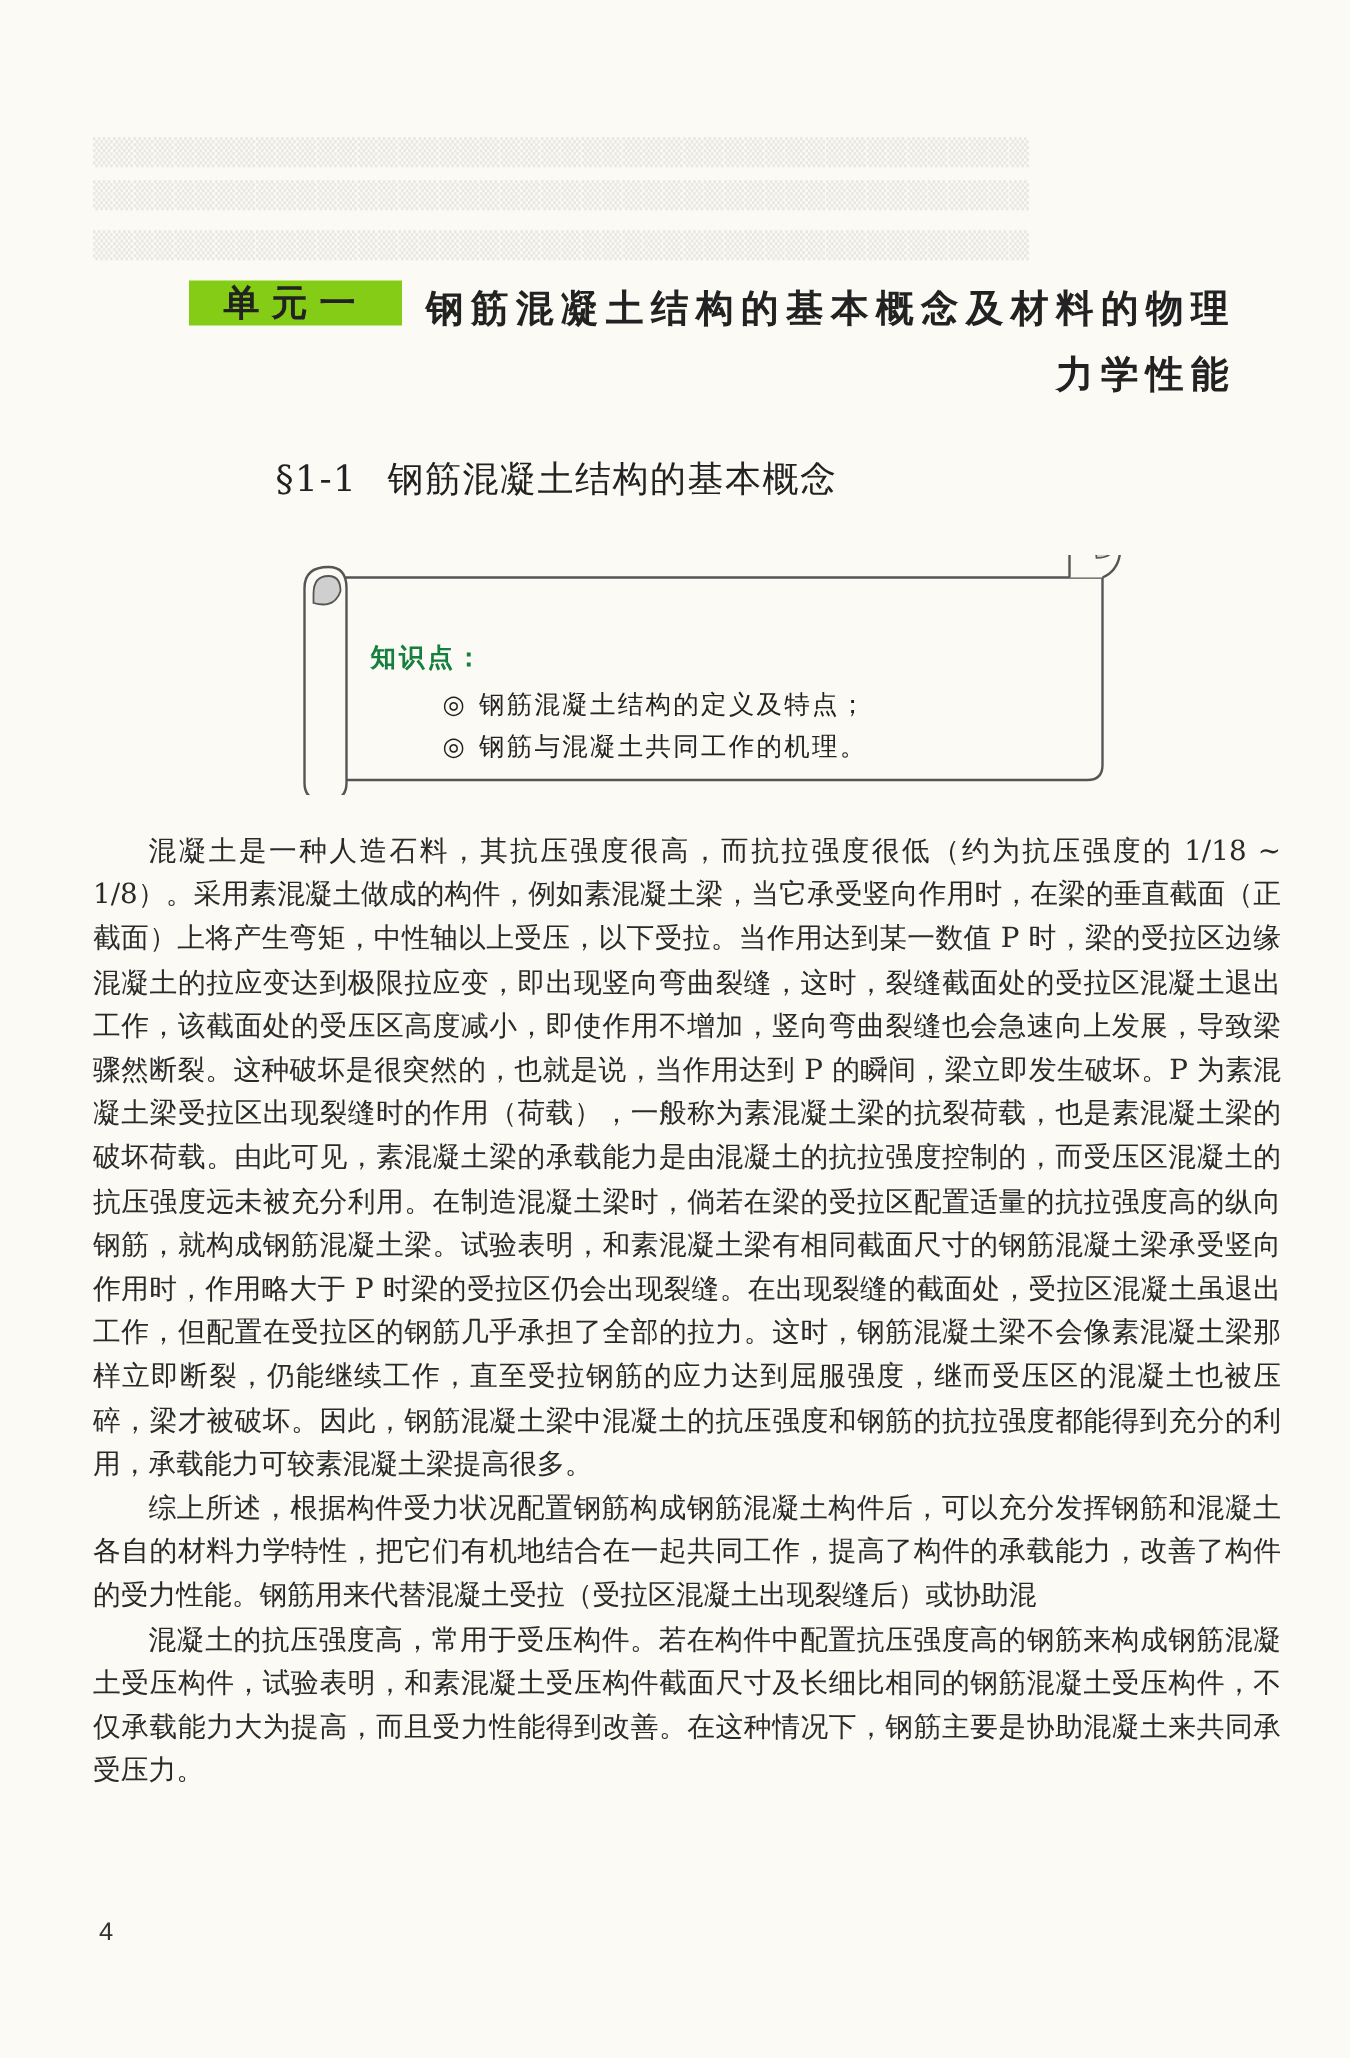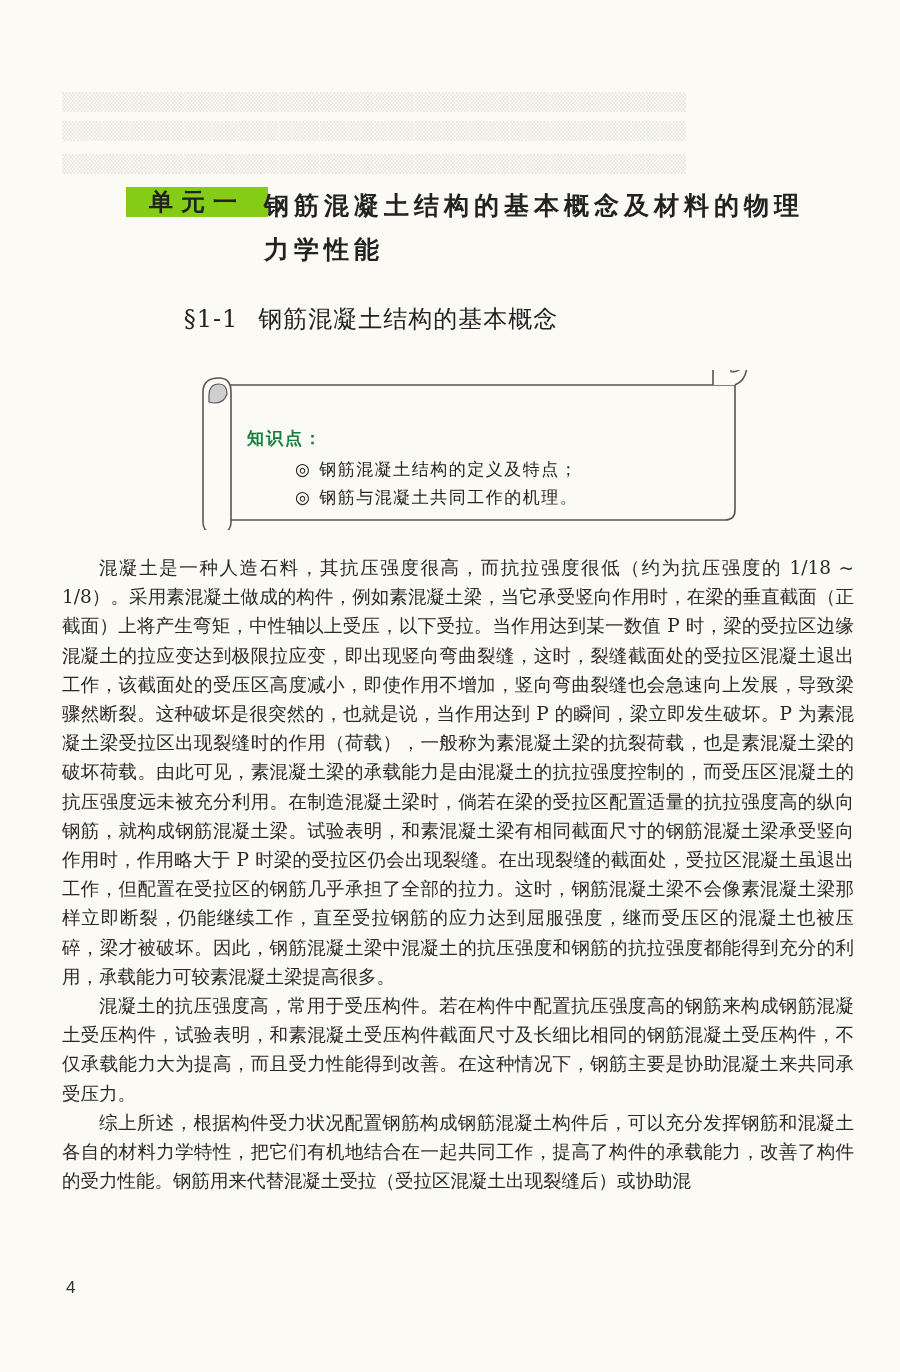--- a/index.html
+++ b/index.html
@@ -20,21 +20,21 @@
   .unit-tag {
     position: absolute; left: 0; top: 0;
     width: 142px; height: 30px;
     background: #84cc16;
     font-size: 24px; font-weight: bold; letter-spacing: 8px;
     text-align: center; line-height: 30px; color: #222; margin-left: 20px;
   }
   .unit-title {
     position: absolute; left: 158px; top: -3px; width: 560px;
     font-size: 25px; font-weight: bold; letter-spacing: 5px;
-    line-height: 44px; color: #222;
+    line-height: 44px; color: #222; text-align: right;
   }
   .section-title {
     position: absolute; left: 0; width: 742px; top: 303px;
     text-align: center; font-size: 24px; color: #222; letter-spacing: 1px;
   }
   .section-title .num { margin-right: 20px; }
   .scroll { position: absolute; left: 195px; top: 370px; width: 570px; height: 160px; }
   .scroll svg { position: absolute; left: 0; top: 0; }
   .kp-label {
     position: absolute; left: 52px; top: 57px;
@@ -87,17 +87,17 @@
   <div class="kp-item" style="top:88px;">
     <span class="bullet">◎</span><span>钢筋混凝土结构的定义及特点；</span>
   </div>
   <div class="kp-item" style="top:116px;">
     <span class="bullet">◎</span><span>钢筋与混凝土共同工作的机理。</span>
   </div>
 </div>
 
 <div class="body-text">
   <p>混凝土是一种人造石料，其抗压强度很高，而抗拉强度很低（约为抗压强度的 1/18 ~ 1/8）。采用素混凝土做成的构件，例如素混凝土梁，当它承受竖向作用时，在梁的垂直截面（正截面）上将产生弯矩，中性轴以上受压，以下受拉。当作用达到某一数值 P 时，梁的受拉区边缘混凝土的拉应变达到极限拉应变，即出现竖向弯曲裂缝，这时，裂缝截面处的受拉区混凝土退出工作，该截面处的受压区高度减小，即使作用不增加，竖向弯曲裂缝也会急速向上发展，导致梁骤然断裂。这种破坏是很突然的，也就是说，当作用达到 P 的瞬间，梁立即发生破坏。P 为素混凝土梁受拉区出现裂缝时的作用（荷载），一般称为素混凝土梁的抗裂荷载，也是素混凝土梁的破坏荷载。由此可见，素混凝土梁的承载能力是由混凝土的抗拉强度控制的，而受压区混凝土的抗压强度远未被充分利用。在制造混凝土梁时，倘若在梁的受拉区配置适量的抗拉强度高的纵向钢筋，就构成钢筋混凝土梁。试验表明，和素混凝土梁有相同截面尺寸的钢筋混凝土梁承受竖向作用时，作用略大于 P 时梁的受拉区仍会出现裂缝。在出现裂缝的截面处，受拉区混凝土虽退出工作，但配置在受拉区的钢筋几乎承担了全部的拉力。这时，钢筋混凝土梁不会像素混凝土梁那样立即断裂，仍能继续工作，直至受拉钢筋的应力达到屈服强度，继而受压区的混凝土也被压碎，梁才被破坏。因此，钢筋混凝土梁中混凝土的抗压强度和钢筋的抗拉强度都能得到充分的利用，承载能力可较素混凝土梁提高很多。</p>
+  <p>综上所述，根据构件受力状况配置钢筋构成钢筋混凝土构件后，可以充分发挥钢筋和混凝土各自的材料力学特性，把它们有机地结合在一起共同工作，提高了构件的承载能力，改善了构件的受力性能。钢筋用来代替混凝土受拉（受拉区混凝土出现裂缝后）或协助混</p>
   <p>混凝土的抗压强度高，常用于受压构件。若在构件中配置抗压强度高的钢筋来构成钢筋混凝土受压构件，试验表明，和素混凝土受压构件截面尺寸及长细比相同的钢筋混凝土受压构件，不仅承载能力大为提高，而且受力性能得到改善。在这种情况下，钢筋主要是协助混凝土来共同承受压力。</p>
-  <p>综上所述，根据构件受力状况配置钢筋构成钢筋混凝土构件后，可以充分发挥钢筋和混凝土各自的材料力学特性，把它们有机地结合在一起共同工作，提高了构件的承载能力，改善了构件的受力性能。钢筋用来代替混凝土受拉（受拉区混凝土出现裂缝后）或协助混</p>
 </div>
 
 <div class="page-num">4</div>
 
 </body></html>

